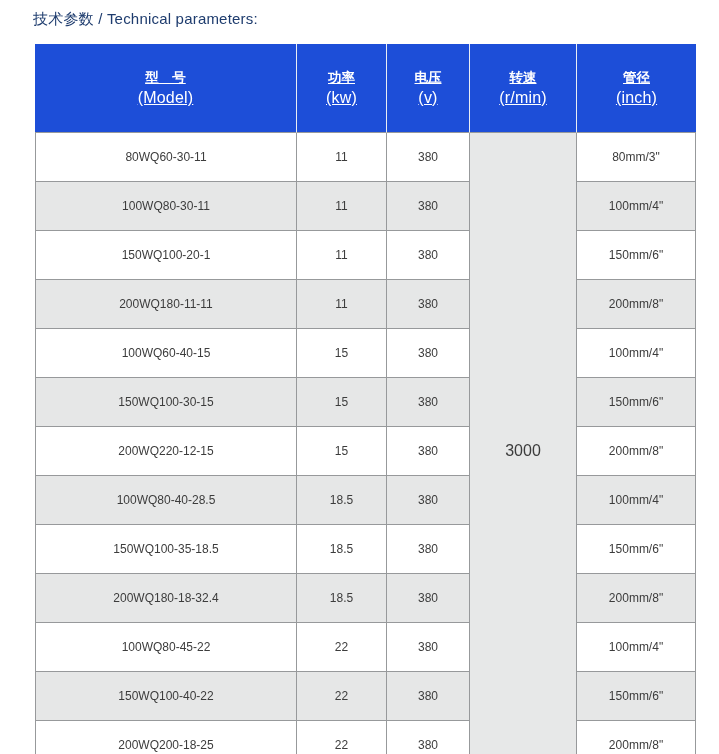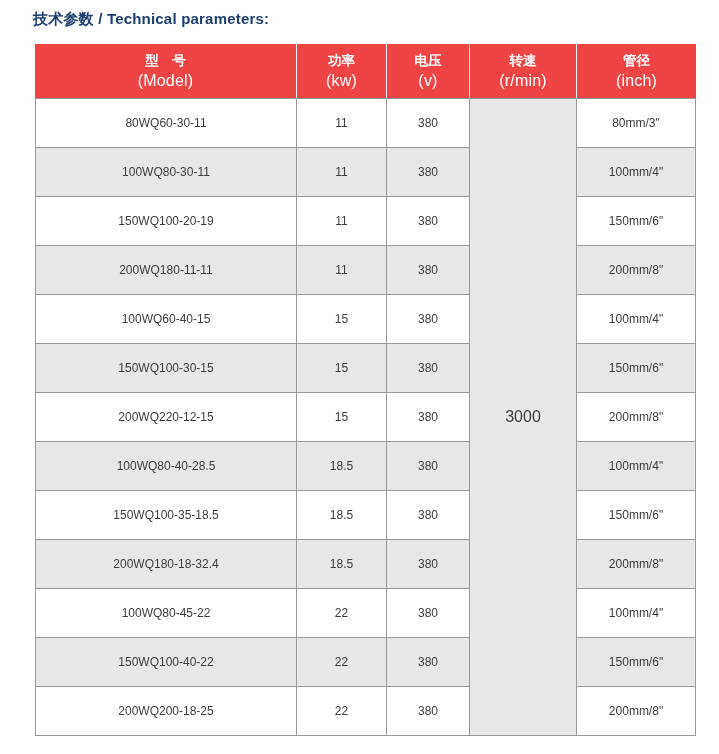--- a/index.html
+++ b/index.html
@@ -13,44 +13,45 @@
     width: 719px;
     height: 754px;
     background: #ffffff;
     overflow: hidden;
   }
   .page-title {
     position: absolute;
     left: 33px;
     top: 10px;
     font-size: 15px;
-    font-weight: bold;
+    font-weight: normal;
     color: #1e3c6e;
     letter-spacing: 0.2px;
   }
   table.params {
     position: absolute;
     left: 35px;
     top: 44px;
     width: 661px;
     border-collapse: separate;
     border-spacing: 0;
     table-layout: fixed;
   }
   table.params th {
-    background: #ef4444;
+    background: #1d4ed8;
     color: #ffffff;
     height: 54px;
-    padding: 0;
+    padding: 17px;
     text-align: center;
     vertical-align: middle;
     font-size: 13.5px;
     font-weight: bold;
     border-right: 1px solid #e9edf3;
     border-bottom: 1px solid #97999b;
+    text-decoration: underline;
   }
   table.params th:last-child {
     border-right: none;
   }
   table.params th .sub {
     display: block;
     font-weight: normal;
     font-size: 16px;
     margin-top: 2px;
     letter-spacing: 0.2px;
@@ -111,21 +112,21 @@
         <td class="speed-cell" rowspan="13">3000</td>
         <td>80mm/3"</td>
       </tr>
       <tr>
         <td>100WQ80-30-11</td>
         <td>11</td>
         <td>380</td>
         <td>100mm/4"</td>
       </tr>
       <tr>
-        <td>150WQ100-20-19</td>
+        <td>150WQ100-20-1</td>
         <td>11</td>
         <td>380</td>
         <td>150mm/6"</td>
       </tr>
       <tr>
         <td>200WQ180-11-11</td>
         <td>11</td>
         <td>380</td>
         <td>200mm/8"</td>
       </tr>

